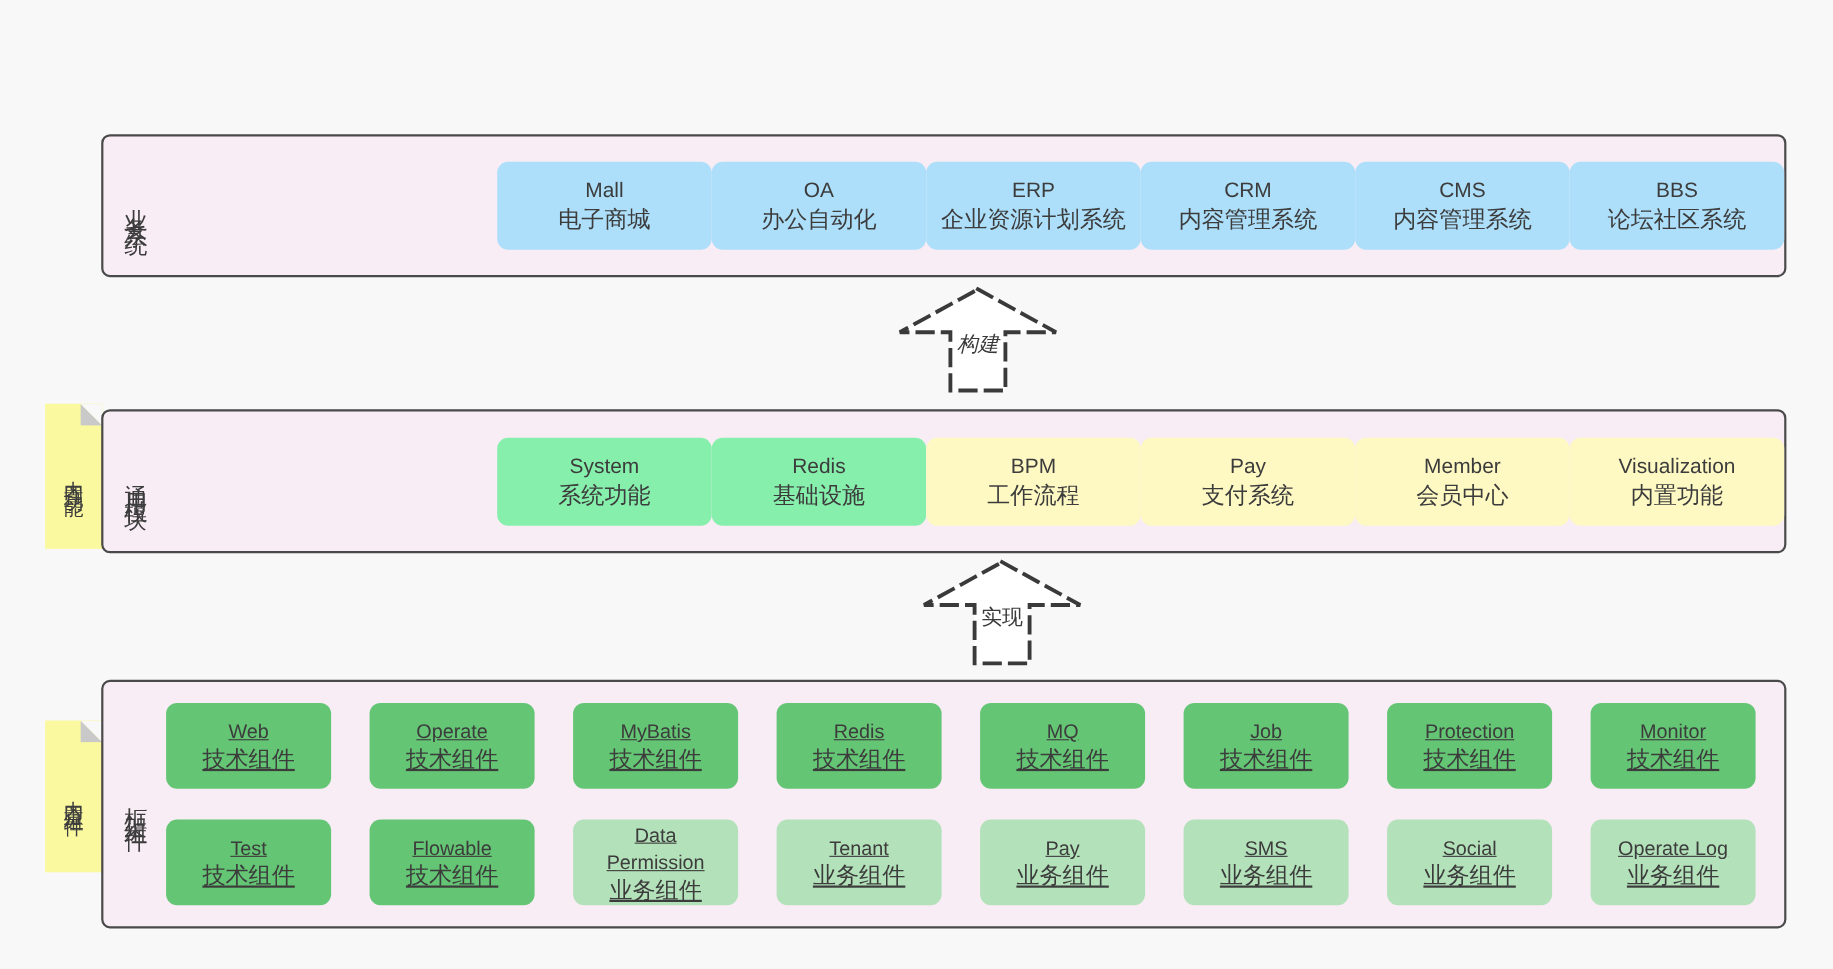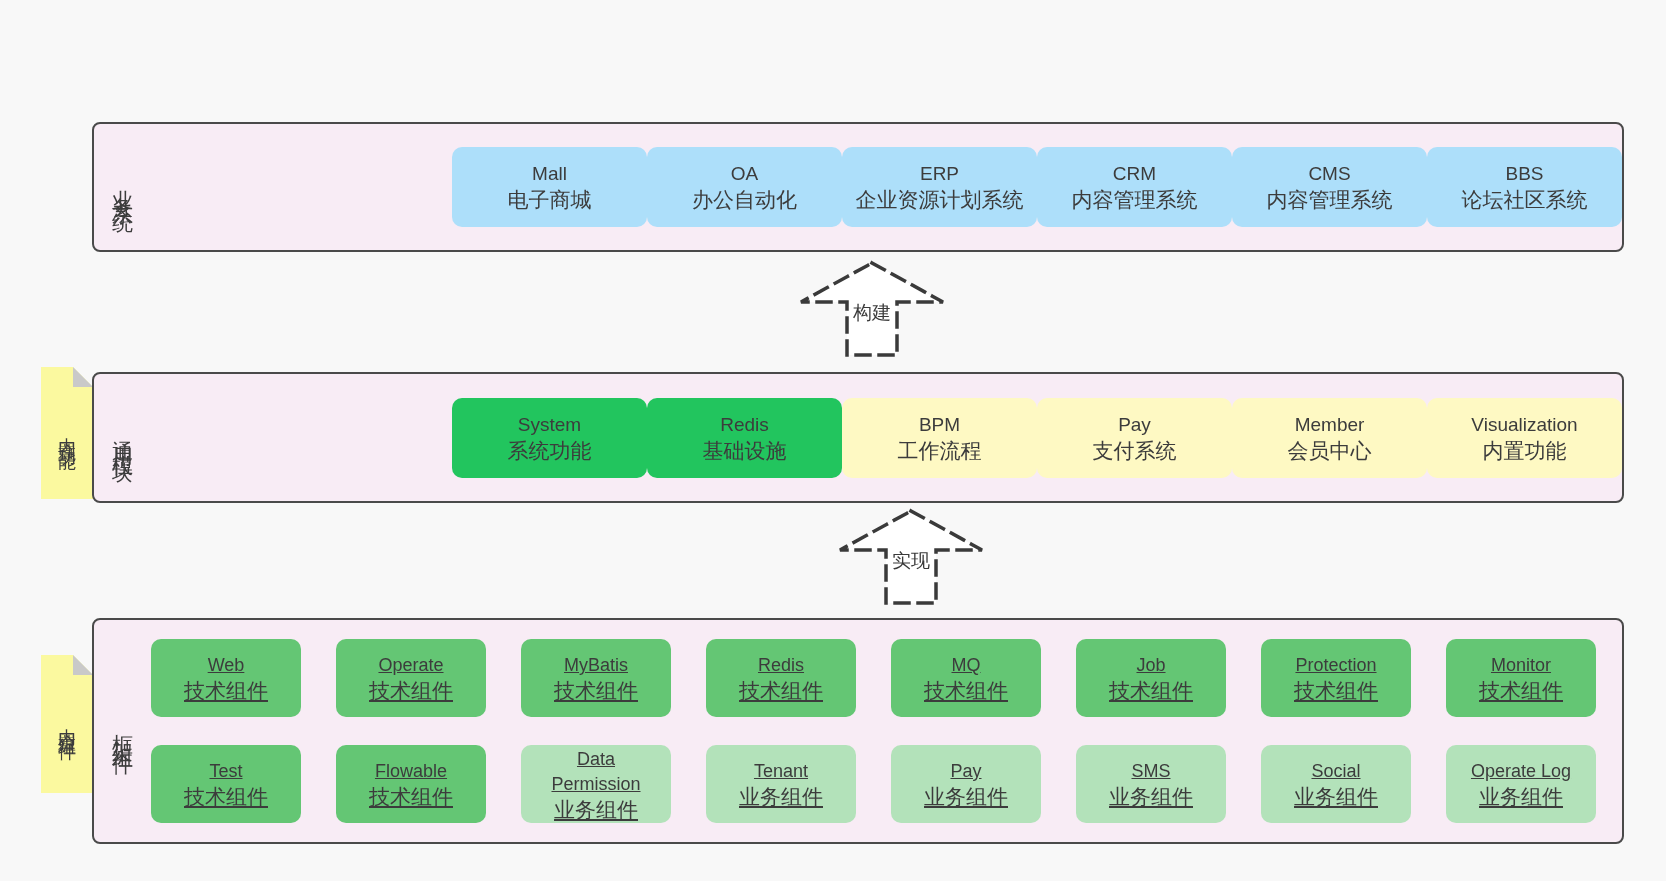--- a/index.html
+++ b/index.html
@@ -44,21 +44,21 @@
     text-align:center;line-height:26px;font-size:18px;
     box-sizing:border-box;padding:4px 12px;
   }
   .box .en{font-size:19px;}
   .box .cn{font-size:21px;}
   .box.w195{width:195px;height:80px;flex:0 0 195px;}
   .box.w150{width:150px;height:78px;flex:0 0 150px;line-height:25px;}
   .box.w150 .en{font-size:18px;}
   .box.w150 .cn{font-size:21px;}
   .blue{background:#addffa;}
-  .red{background:#22c55e;}
+  .red{background:#86efac;}
   .pink{background:#fef9c3;}
   .green{background:#64c674;}
   .lightgreen{background:#b3e2ba;}
 
   
   .note{
     position:absolute;left:41px;width:52px;
     background:#fbf99f;
     display:flex;align-items:center;justify-content:center;
   }
@@ -114,21 +114,21 @@
         <span class="en">CMS</span>
         <span class="cn">内容管理系统</span>
       </div>
       <div class="box blue w195">
         <span class="en">BBS</span>
         <span class="cn">论坛社区系统</span>
       </div>
     </div>
   </section>
 
-  <div class="arrow" style="left:797px;top:260px;">
+  <div class="arrow" style="left:814px;top:260px;font-style:italic;">
     <svg viewBox="0 0 150 98">
       <path d="M75 3 L146 42 L100 42 L100 95 L50 95 L50 42 L4 42 Z" fill="#ffffff" stroke="#3a3a3a" stroke-width="3.5" stroke-dasharray="14 9" stroke-linecap="square"></path>
     </svg>
     <span class="arrow-label">构建</span>
   </div>
 
   <div class="note" style="top:367px;height:132px;">
     <span class="note-text">内置功能</span>
   </div>
   <section class="panel" style="top:372px;height:131px;">

